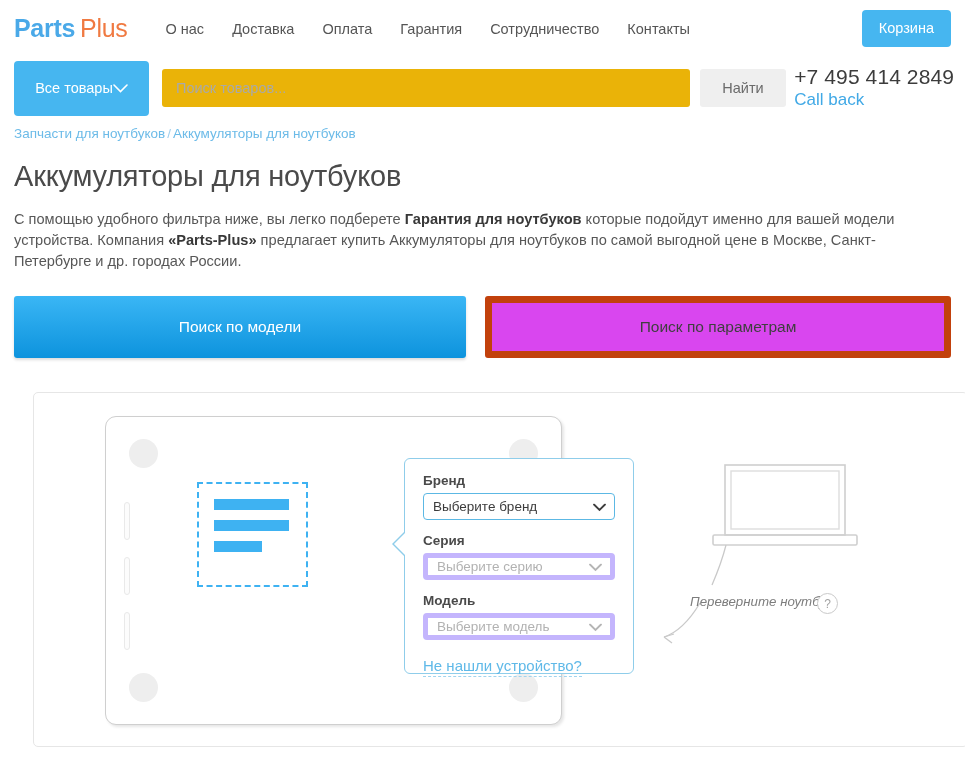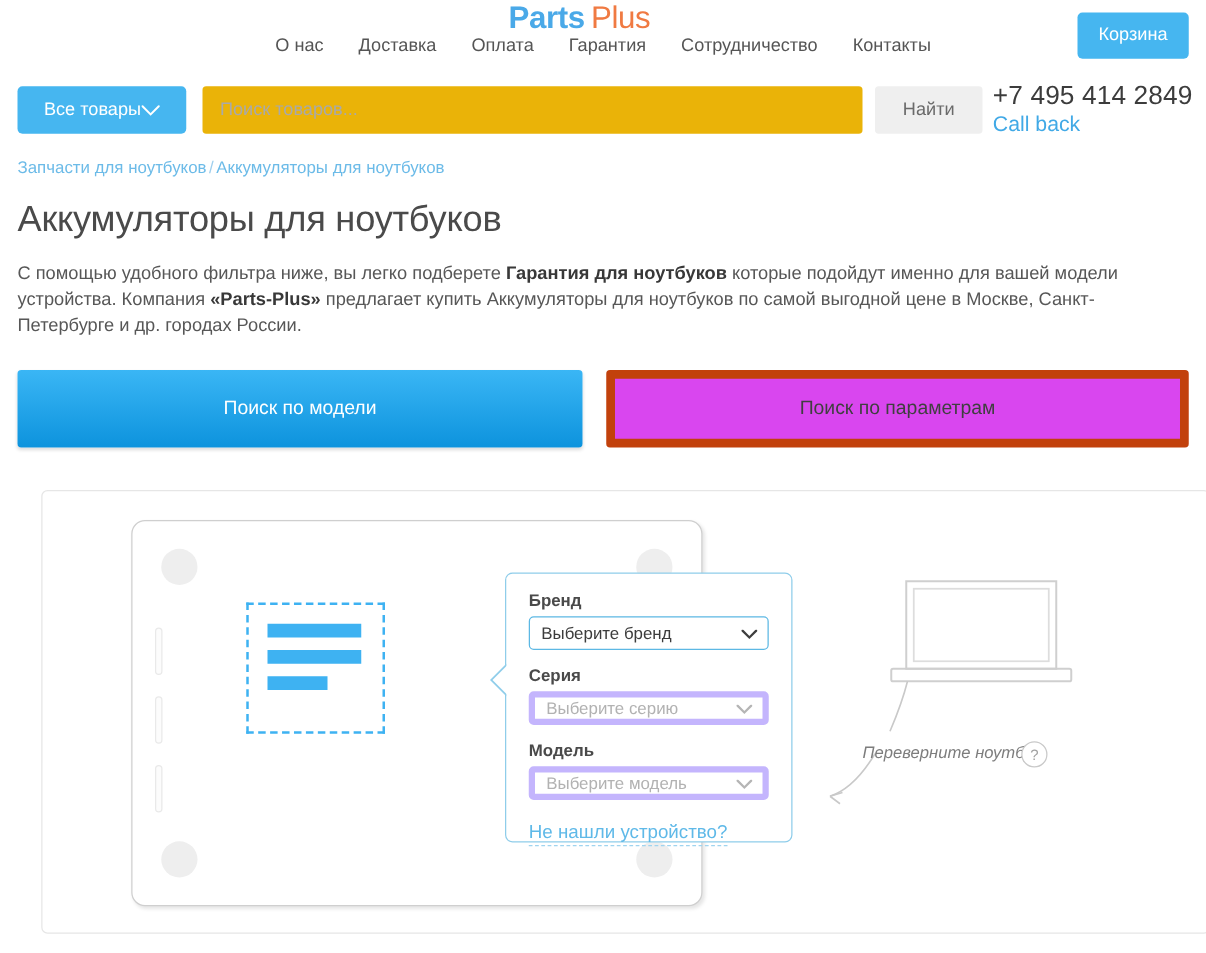--- a/index.html
+++ b/index.html
@@ -13,21 +13,20 @@
     position: relative;
   }
 
   
   #header {
     height: 57px;
     display: flex;
     align-items: center;
     padding: 0 14px;
     position: relative;
-    flex-direction: column;
   }
   #logo { font-size: 25px; font-weight: bold; letter-spacing: -0.3px; margin-right: 38px; white-space: nowrap;}
   #logo .parts { color: #4aa9e8; }
   #logo .plus  { color: #f07a42; font-weight: normal; margin-left: 5px;}
   .nav { display: flex; align-items: center; gap: 28px; }
   .nav a {
     font-size: 14.5px; color: #555; text-decoration: none; white-space: nowrap;
   }
   #cart-button {
     position: absolute; right: 14px; top: 10px;
@@ -38,21 +37,21 @@
     cursor: pointer;
   }
 
   
   #searchbar {
     height: 62px; padding: 0 14px;
     display: flex; align-items: center; position: relative;
   }
   #all-products {
     background: #46b6f0; color:#fff; border:none; border-radius:4px;
-    height: 38px; min-width: 135px; padding: 0 14px;
+    height: 55px; min-width: 135px; padding: 0 14px;
     font-size: 14.5px; font-family: inherit;
     display:flex; align-items:center; justify-content:center; 
     cursor: pointer;
   }
   #all-products svg { display:block; }
   #search-input {
     flex: 0 0 528px; height: 38px; margin-left: 13px;
     background: #eab308; border: none; border-radius: 3px;
     padding: 0 14px; font-size: 14.5px; font-family: inherit; color:#555;
   }

